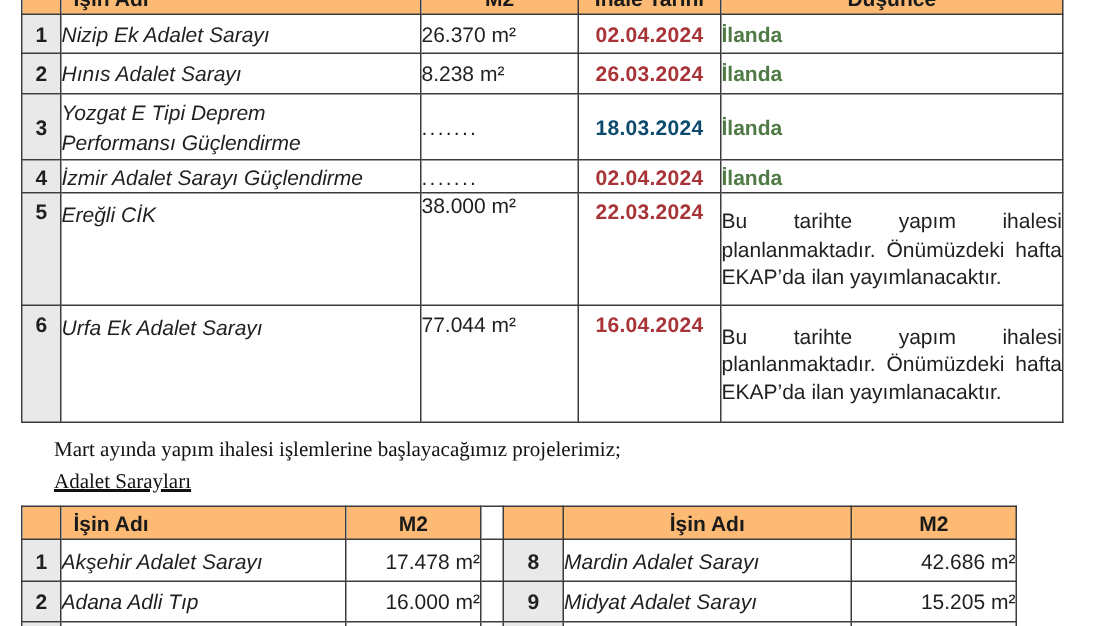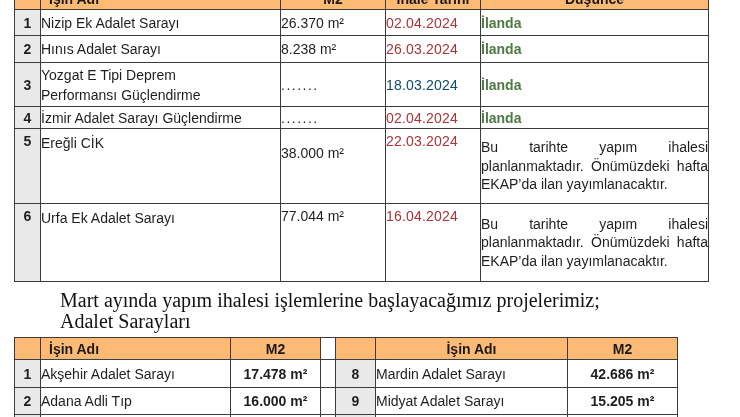--- a/index.html
+++ b/index.html
@@ -32,29 +32,30 @@
     background: #e9e9e9;
     text-align: center;
     font-weight: bold;
     color: #1a1a1a;
   }
   .hdr td {
     background: #fdba74;
     font-weight: bold;
     color: #1a1a1a;
   }
-  .name-cell { padding: 2px 6px 2px 8px; line-height: 20px; }
+  .name-cell { padding: 2px 6px 2px 8px; line-height: 20px; font-style: italic; }
   .name-narrow { max-width: 172px; }
   .m2-cell { text-align: left; padding-right: 18px; }
-  .m2-center { text-align: center; padding-right: 0; font-weight: bold; }
+  .m2-center { text-align: right; padding-right: 0; }
   .dots { font-size: 9px; letter-spacing: 1.5px; color: #3a3a3a; }
   .date-cell {
-    font-weight: normal;
+    font-weight: bold;
     padding-left: 7px;
     letter-spacing: 0.2px;
+    text-align: center;
   }
   .note-green {
     font-weight: bold;
     padding-left: 9px;
     margin-top: 27px;
   }
   .note-just {
     vertical-align: top;
     padding: 4px 10px 2px 10px;
     text-align: justify;
@@ -64,26 +65,25 @@
     margin-top: 17px;
   }
   .hdr .left-hdr { text-align: left; padding-left: 8px; }
   .hdr .c-hdr { text-align: center; }
 
   #between-text {
     position: absolute;
     left: 36px;
     top: 290px;
     font-family: "Liberation Serif", serif;
-    font-size: 20px;
+    font-size: 14px;
     color: #111;
     line-height: 21px;
-    margin-left: 24px;
-  }
-  #between-text .underlined { text-decoration-thickness: 1.5px; }
+  }
+  #between-text .underlined { text-decoration: underline; text-decoration-thickness: 1.5px; }
 </style>
 </head>
 <body>
 
 <table id="table1" class="doc-table">
   <colgroup>
     <col style="width:26px">
       <col style="width:240px">
       <col style="width:105px">
       <col style="width:95px">
@@ -123,21 +123,21 @@
   <tr style="height:22px">
     <td class="num-cell">4</td>
     <td class="name-cell">İzmir Adalet Sarayı Güçlendirme</td>
     <td class="m2-cell dots">.......</td>
     <td class="date-cell date-red" style="color: rgb(169, 52, 56);">02.04.2024</td>
     <td class="note-green" style="color: rgb(79, 122, 69);">İlanda</td>
   </tr>
   <tr style="height:75px">
     <td class="num-cell" style="vertical-align:top;padding-top:4px">5</td>
     <td class="name-cell" style="vertical-align:top;padding-top:4px">Ereğli CİK</td>
-    <td class="m2-cell" style="vertical-align:top;padding-top:16px">38.000 m²</td>
+    <td class="m2-cell" style="vertical-align:top;padding-top:0">38.000 m²</td>
     <td class="date-cell date-red" style="vertical-align: top; padding-top: 4px; color: rgb(169, 52, 56);">22.03.2024</td>
     <td class="note-just">Bu tarihte yapım ihalesi planlanmaktadır. Önümüzdeki hafta EKAP’da ilan yayımlanacaktır.</td>
   </tr>
   <tr style="height:78px">
     <td class="num-cell" style="vertical-align:top;padding-top:4px">6</td>
     <td class="name-cell" style="vertical-align:top;padding-top:4px">Urfa Ek Adalet Sarayı</td>
     <td class="m2-cell" style="vertical-align:top;padding-top:4px">77.044 m²</td>
     <td class="date-cell date-red" style="vertical-align: top; padding-top: 4px; color: rgb(169, 52, 56);">16.04.2024</td>
     <td class="note-just">Bu tarihte yapım ihalesi planlanmaktadır. Önümüzdeki hafta EKAP’da ilan yayımlanacaktır.</td>
   </tr>

